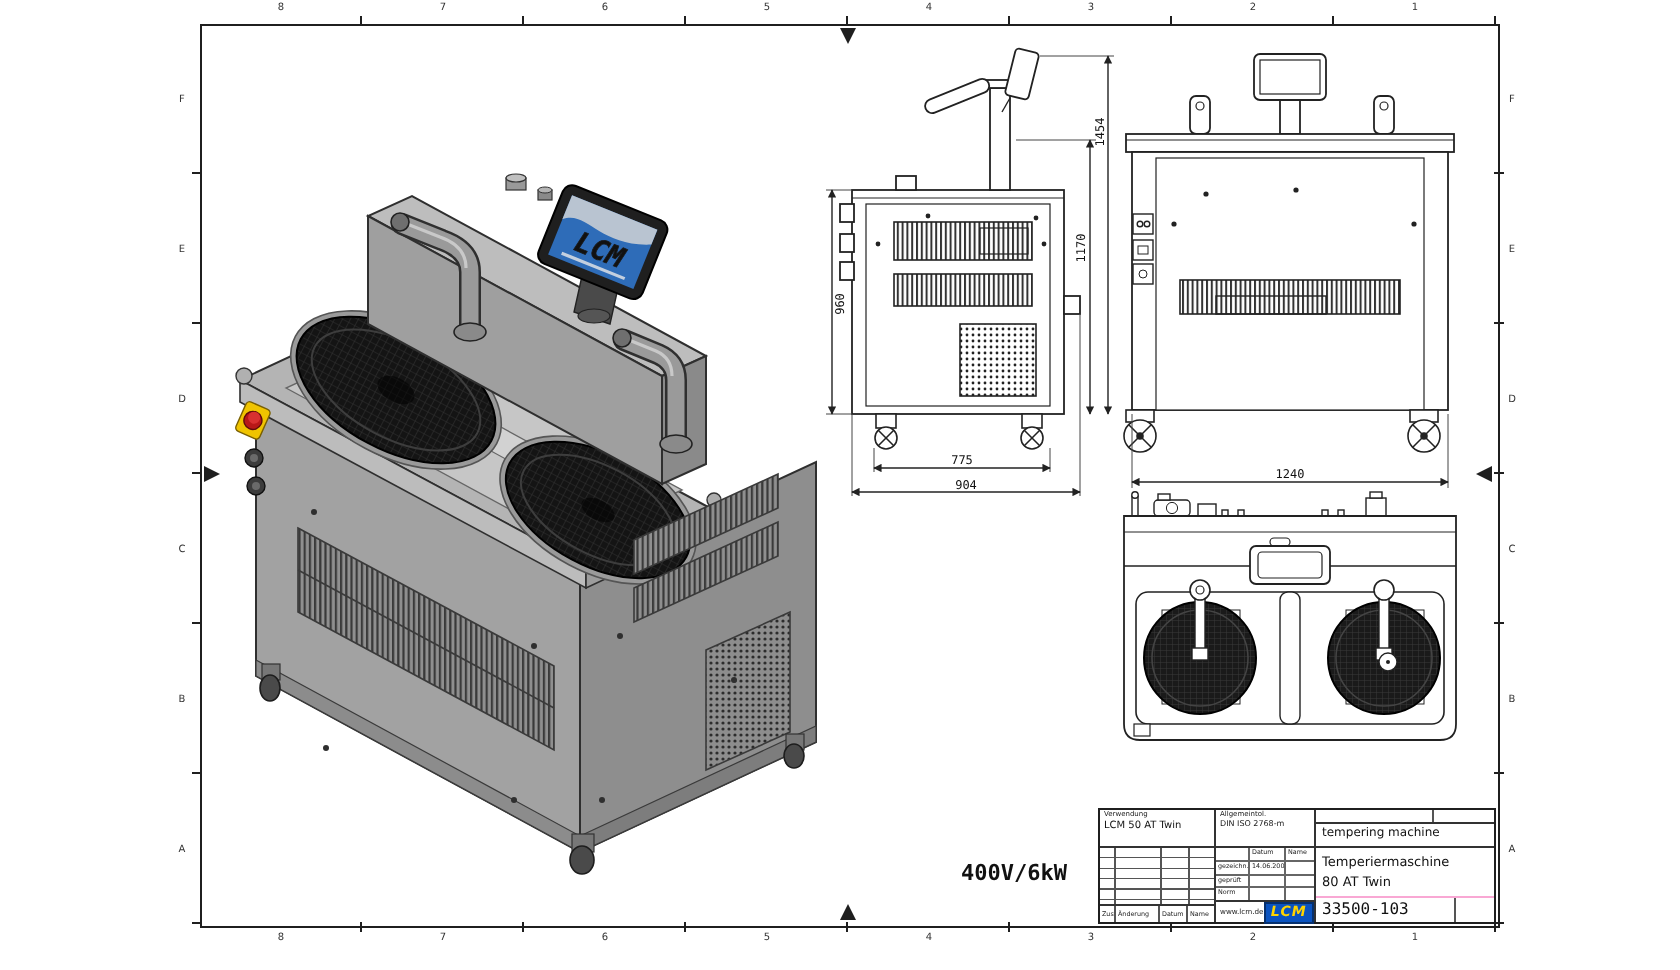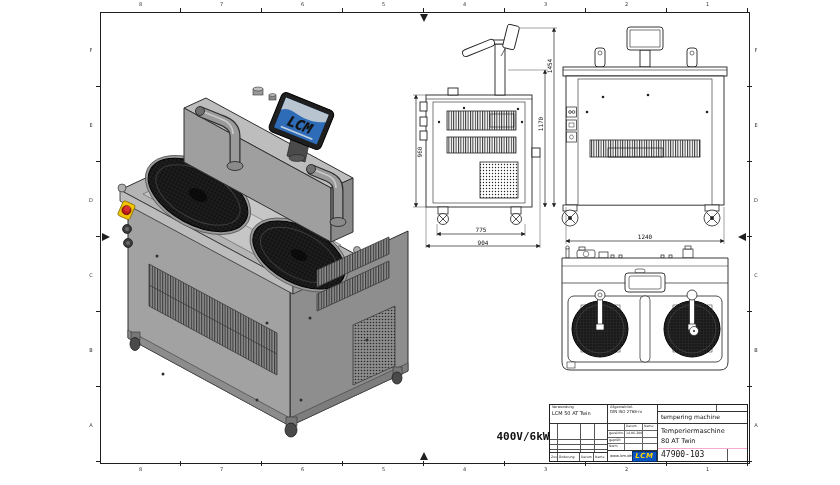--- a/index.html
+++ b/index.html
@@ -19,21 +19,21 @@
   #grid-top{top:0px;} #grid-bottom{top:465px;}
   .gridrail-v{top:12px;width:8px;height:450px;display:flex;flex-direction:column;justify-content:space-around;}
   .gridrail-v span{text-align:center;font-size:5px;color:#333;}
   #grid-left{left:87px;} #grid-right{left:752px;}
   .ctr-arrow{width:0;height:0;}
   #arrow-left{left:102px;top:233px;border-top:4px solid transparent;border-bottom:4px solid transparent;border-left:8px solid #1f1f1f;}
   #arrow-right{left:738px;top:233px;border-top:4px solid transparent;border-bottom:4px solid transparent;border-right:8px solid #1f1f1f;}
   #arrow-top{left:420px;top:14px;border-left:4px solid transparent;border-right:4px solid transparent;border-top:8px solid #1f1f1f;}
   #arrow-bottom{left:420px;top:452px;border-left:4px solid transparent;border-right:4px solid transparent;border-bottom:8px solid #1f1f1f;}
   
-  #power-label{left:468px;top:430px;width:110px;text-align:center;
+  #power-label{left:452px;top:430px;width:110px;text-align:center;
     font-family:"DejaVu Sans Mono",monospace;font-size:11px;font-weight:600;color:#111;}
   
   #title-block{left:549px;top:404px;width:199px;height:58px;border:1.2px solid #1f1f1f;
     display:flex;background:#fff;box-sizing:border-box;}
   #title-block .col1{width:58px;border-right:1px solid #333;display:flex;flex-direction:column;box-sizing:border-box;}
   #title-block .col2{width:50px;border-right:1px solid #333;display:flex;flex-direction:column;box-sizing:border-box;}
   #title-block .col3{flex:1;display:flex;flex-direction:column;box-sizing:border-box;}
   .tb-sm{font-size:3.5px;color:#222;line-height:1.1;}
   .tb-val{font-size:5px;color:#111;line-height:1.2;}
   .cell{box-sizing:border-box;padding:1px 2px;overflow:hidden;}
@@ -494,19 +494,19 @@
     <div class="col3">
       <div class="c3-r1">
           <div class="vl"></div>
         </div>
       <div class="c3-r2">tempering machine</div>
       <div class="c3-r3">
         <div>Temperiermaschine</div>
         <div>80 AT Twin</div>
       </div>
       <div class="c3-r4">
-        <span>47900-103</span>
+        <span>33500-103</span>
         <div class="vl"></div>
       </div>
     </div>
   </div>
 
 </div>
 
 </body></html>

